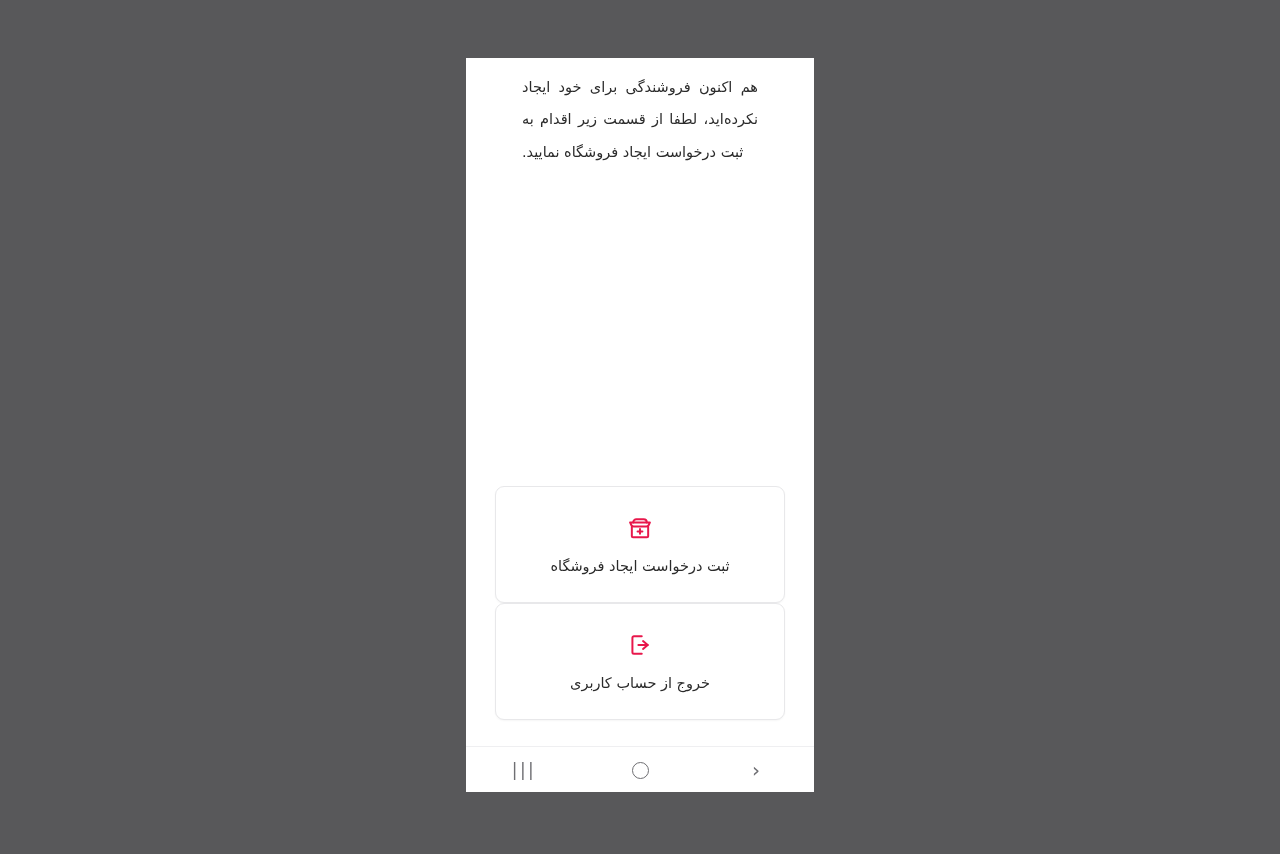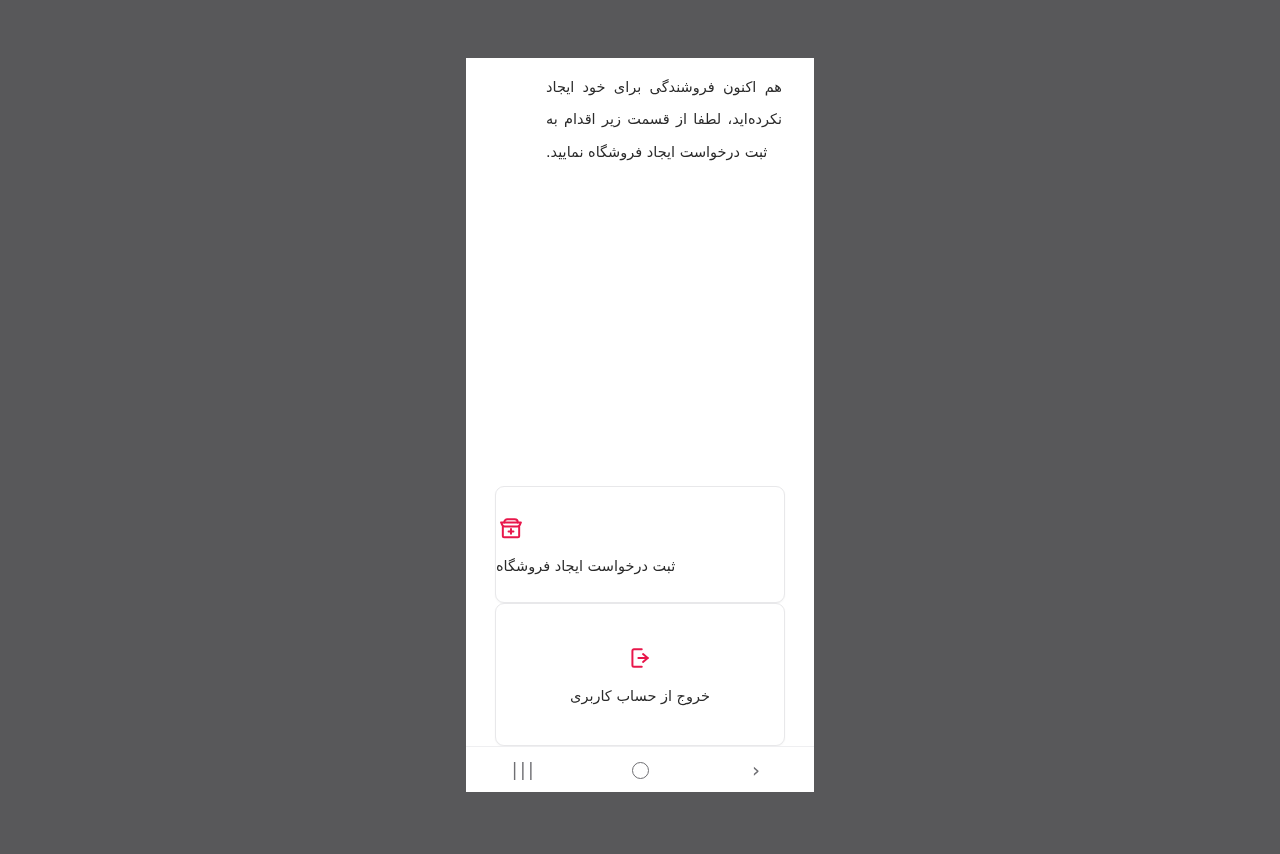--- a/index.html
+++ b/index.html
@@ -40,46 +40,45 @@
     left: 56px;
     color: #2b2b2b;
     font-size: 14.5px;
     line-height: 32.5px;
     text-align: justify;
     text-align-last: left;
     direction: rtl;
     unicode-bidi: isolate;
   }
 
-  #para-1 { top: -2px; margin-left: 24px; }
+  #para-1 { top: -2px; }
   #para-2 { top: 148px; }
 
   .action-card {
     position: absolute;
     left: 29px;
     width: 290px;
     box-sizing: border-box;
     background: #ffffff;
     border: 1px solid #e8e8ea;
     border-radius: 9px;
     box-shadow: 0 1px 2px rgba(0,0,0,0.04);
     display: flex;
     flex-direction: column;
     align-items: center;
     justify-content: center;
   }
 
   #card-create-shop {
     top: 428px;
     height: 117px;
-    align-items: flex-end;
   }
   #card-logout {
     top: 545px;
-    height: 143px;
+    height: 117px;
   }
 
   .card-icon {
     width: 30px;
     height: 30px;
     display: flex;
     align-items: center;
     justify-content: center;
     margin-bottom: 13px;
   }

